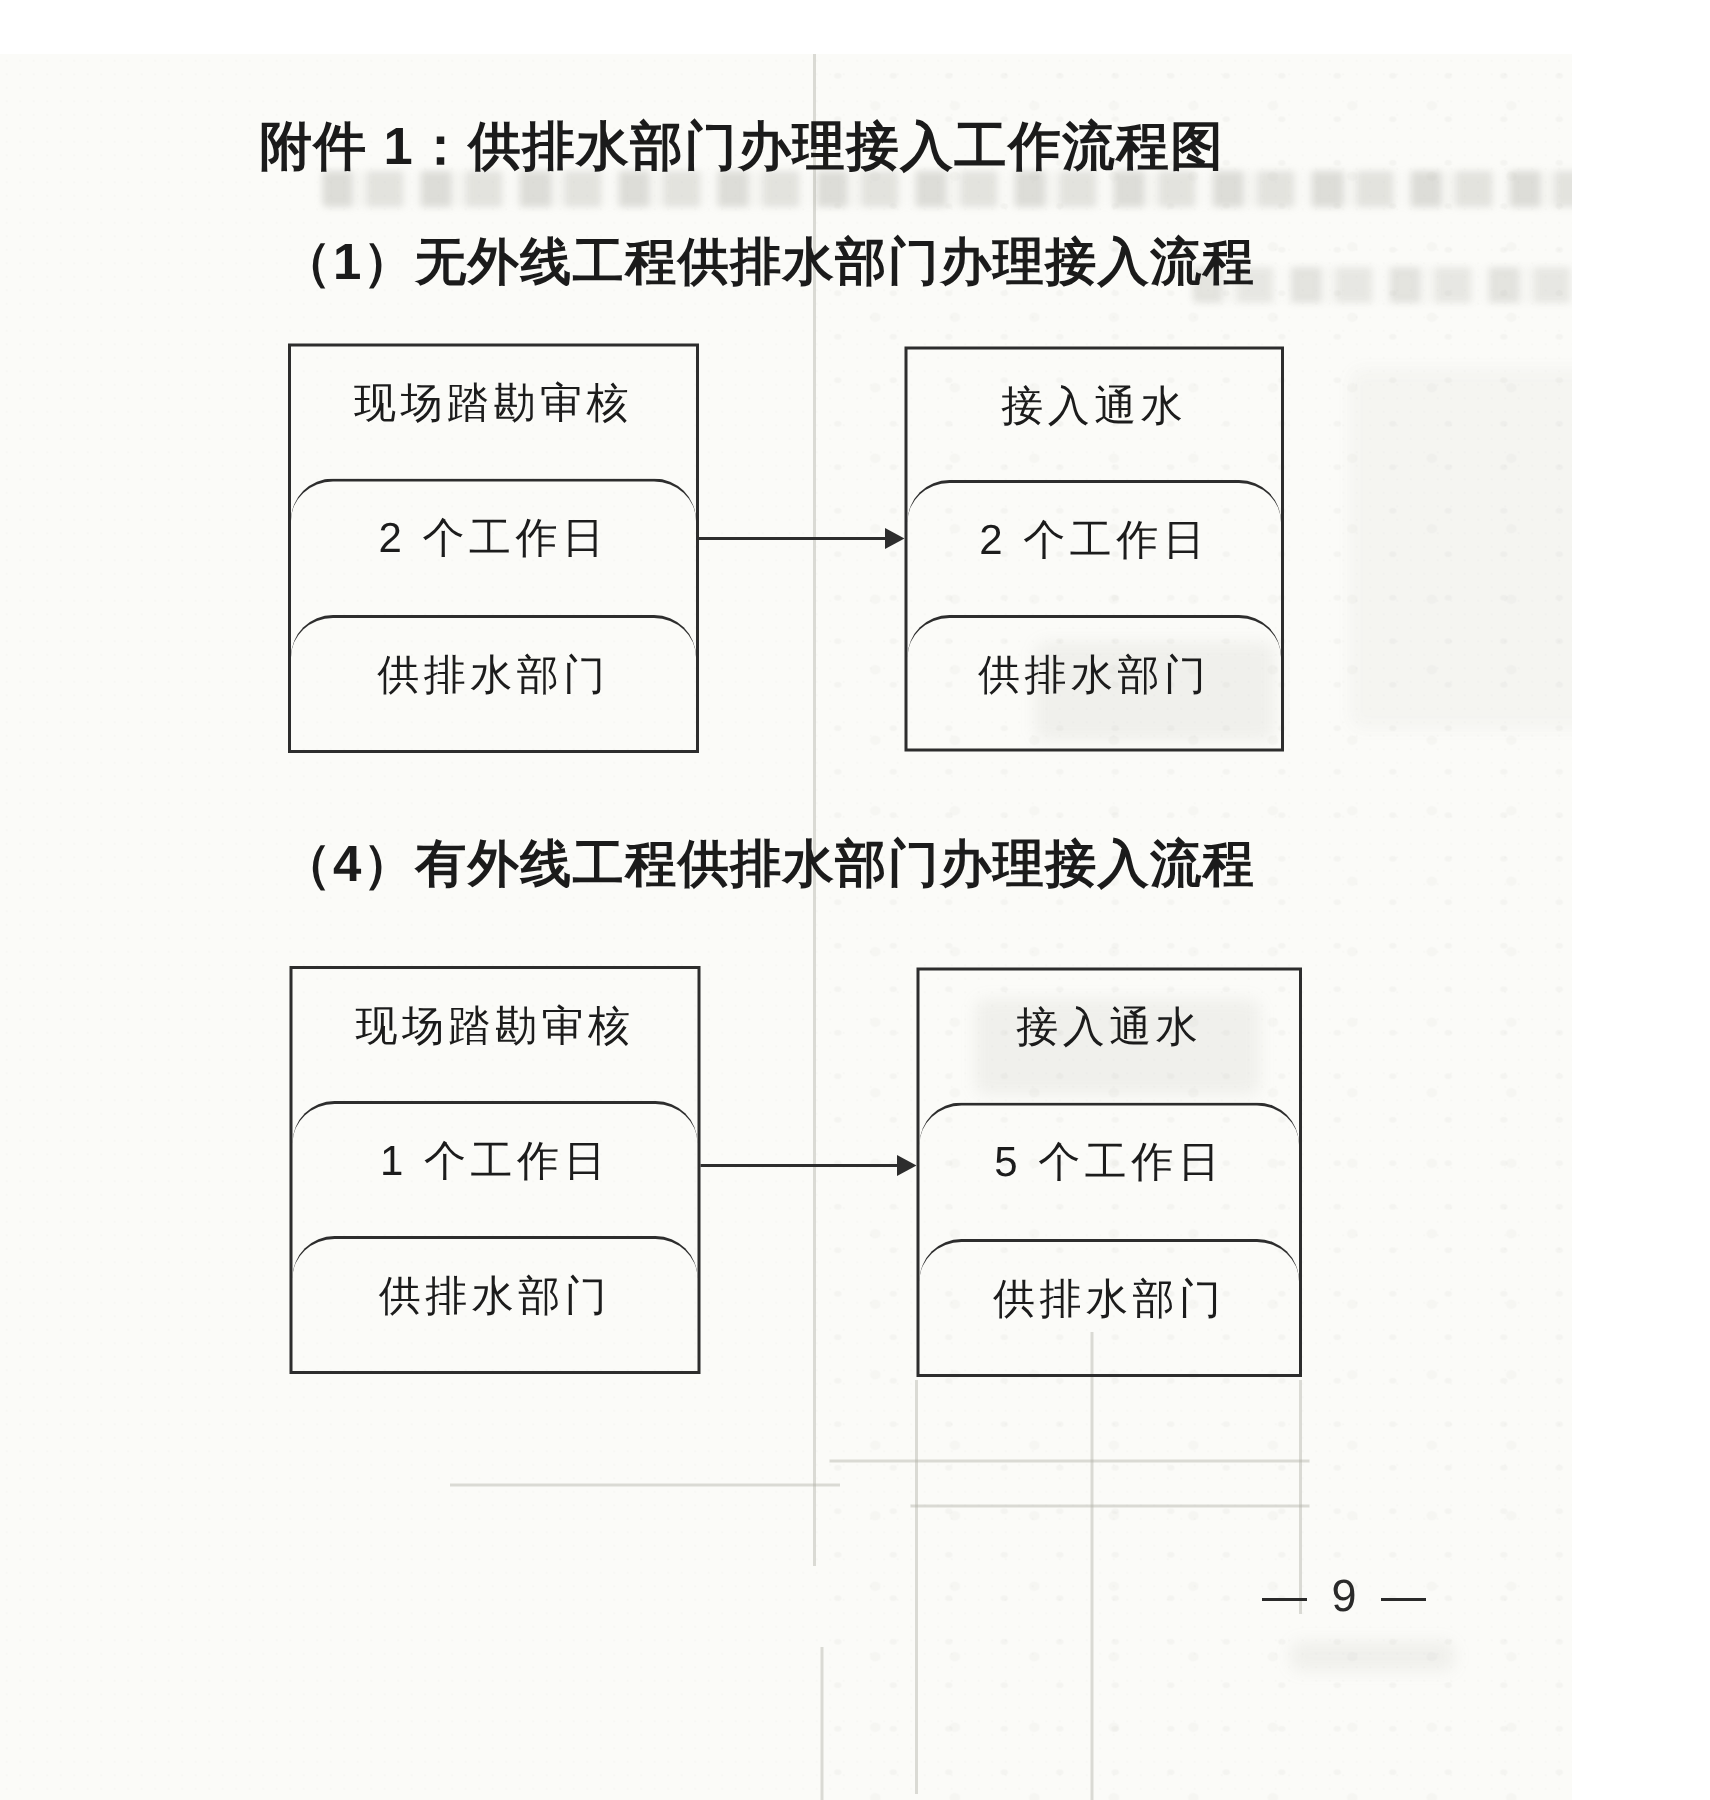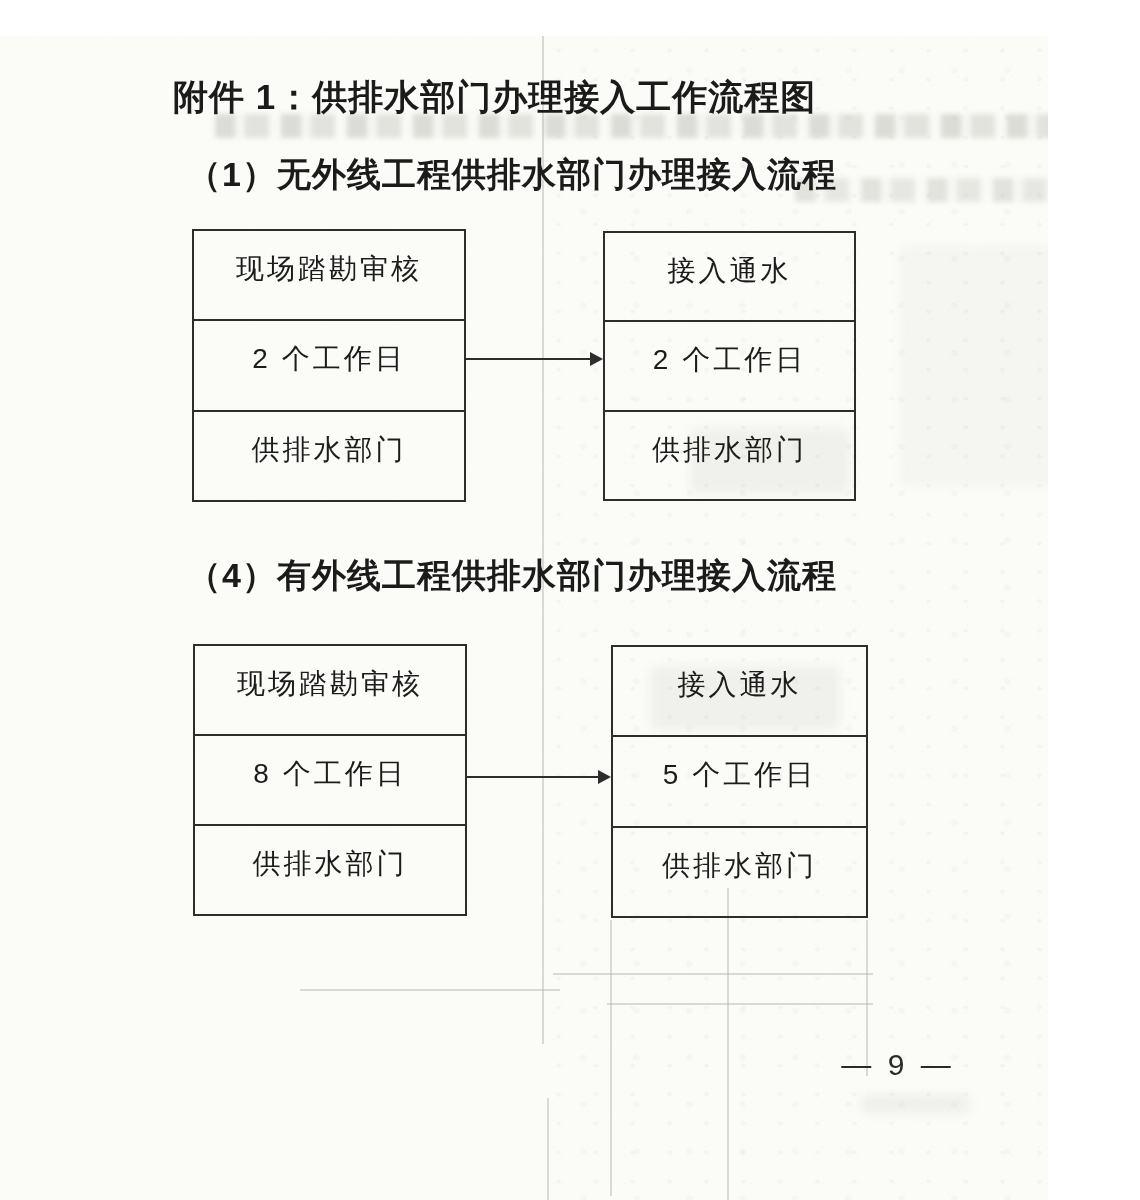--- a/index.html
+++ b/index.html
@@ -58,21 +58,21 @@
   .fbox{
     position:absolute;
     border:2px solid var(--ink);
     display:flex;flex-direction:column;
   }
   .fcell{
     flex:1 1 0;
     display:flex;justify-content:center;align-items:flex-start;
     padding-top:19px;
     border-top:2px solid var(--ink);
-    font-size:28px;letter-spacing:3px;white-space:nowrap;
+    font-size:28px;letter-spacing:3px;white-space:nowrap;border-radius:28px;
   }
   .fcell:first-child{border-top:none;}
   .box-1s{left:192px;top:193px;width:274px;height:273px;}
   .box-1e{left:603px;top:195px;width:253px;height:270px;}
   .box-2s{left:193px;top:608px;width:274px;height:272px;}
   .box-2e{left:611px;top:609px;width:257px;height:273px;}
   
   .arrow{position:absolute;height:14px;}
   .arrow-1{left:466px;top:316px;width:137px;}
   .arrow-2{left:467px;top:734px;width:144px;}
@@ -129,21 +129,21 @@
   <div class="fbox box-1e">
     <div class="fcell">接入通水</div>
     <div class="fcell">2 个工作日</div>
     <div class="fcell">供排水部门</div>
   </div>
 
   <div class="section-heading heading-2">（4）有外线工程供排水部门办理接入流程</div>
 
   <div class="fbox box-2s">
     <div class="fcell">现场踏勘审核</div>
-    <div class="fcell">8 个工作日</div>
+    <div class="fcell">1 个工作日</div>
     <div class="fcell">供排水部门</div>
   </div>
 
   <div class="arrow arrow-2">
     <div class="shaft"></div>
     <div class="head"></div>
   </div>
 
   <div class="fbox box-2e">
     <div class="fcell">接入通水</div>

